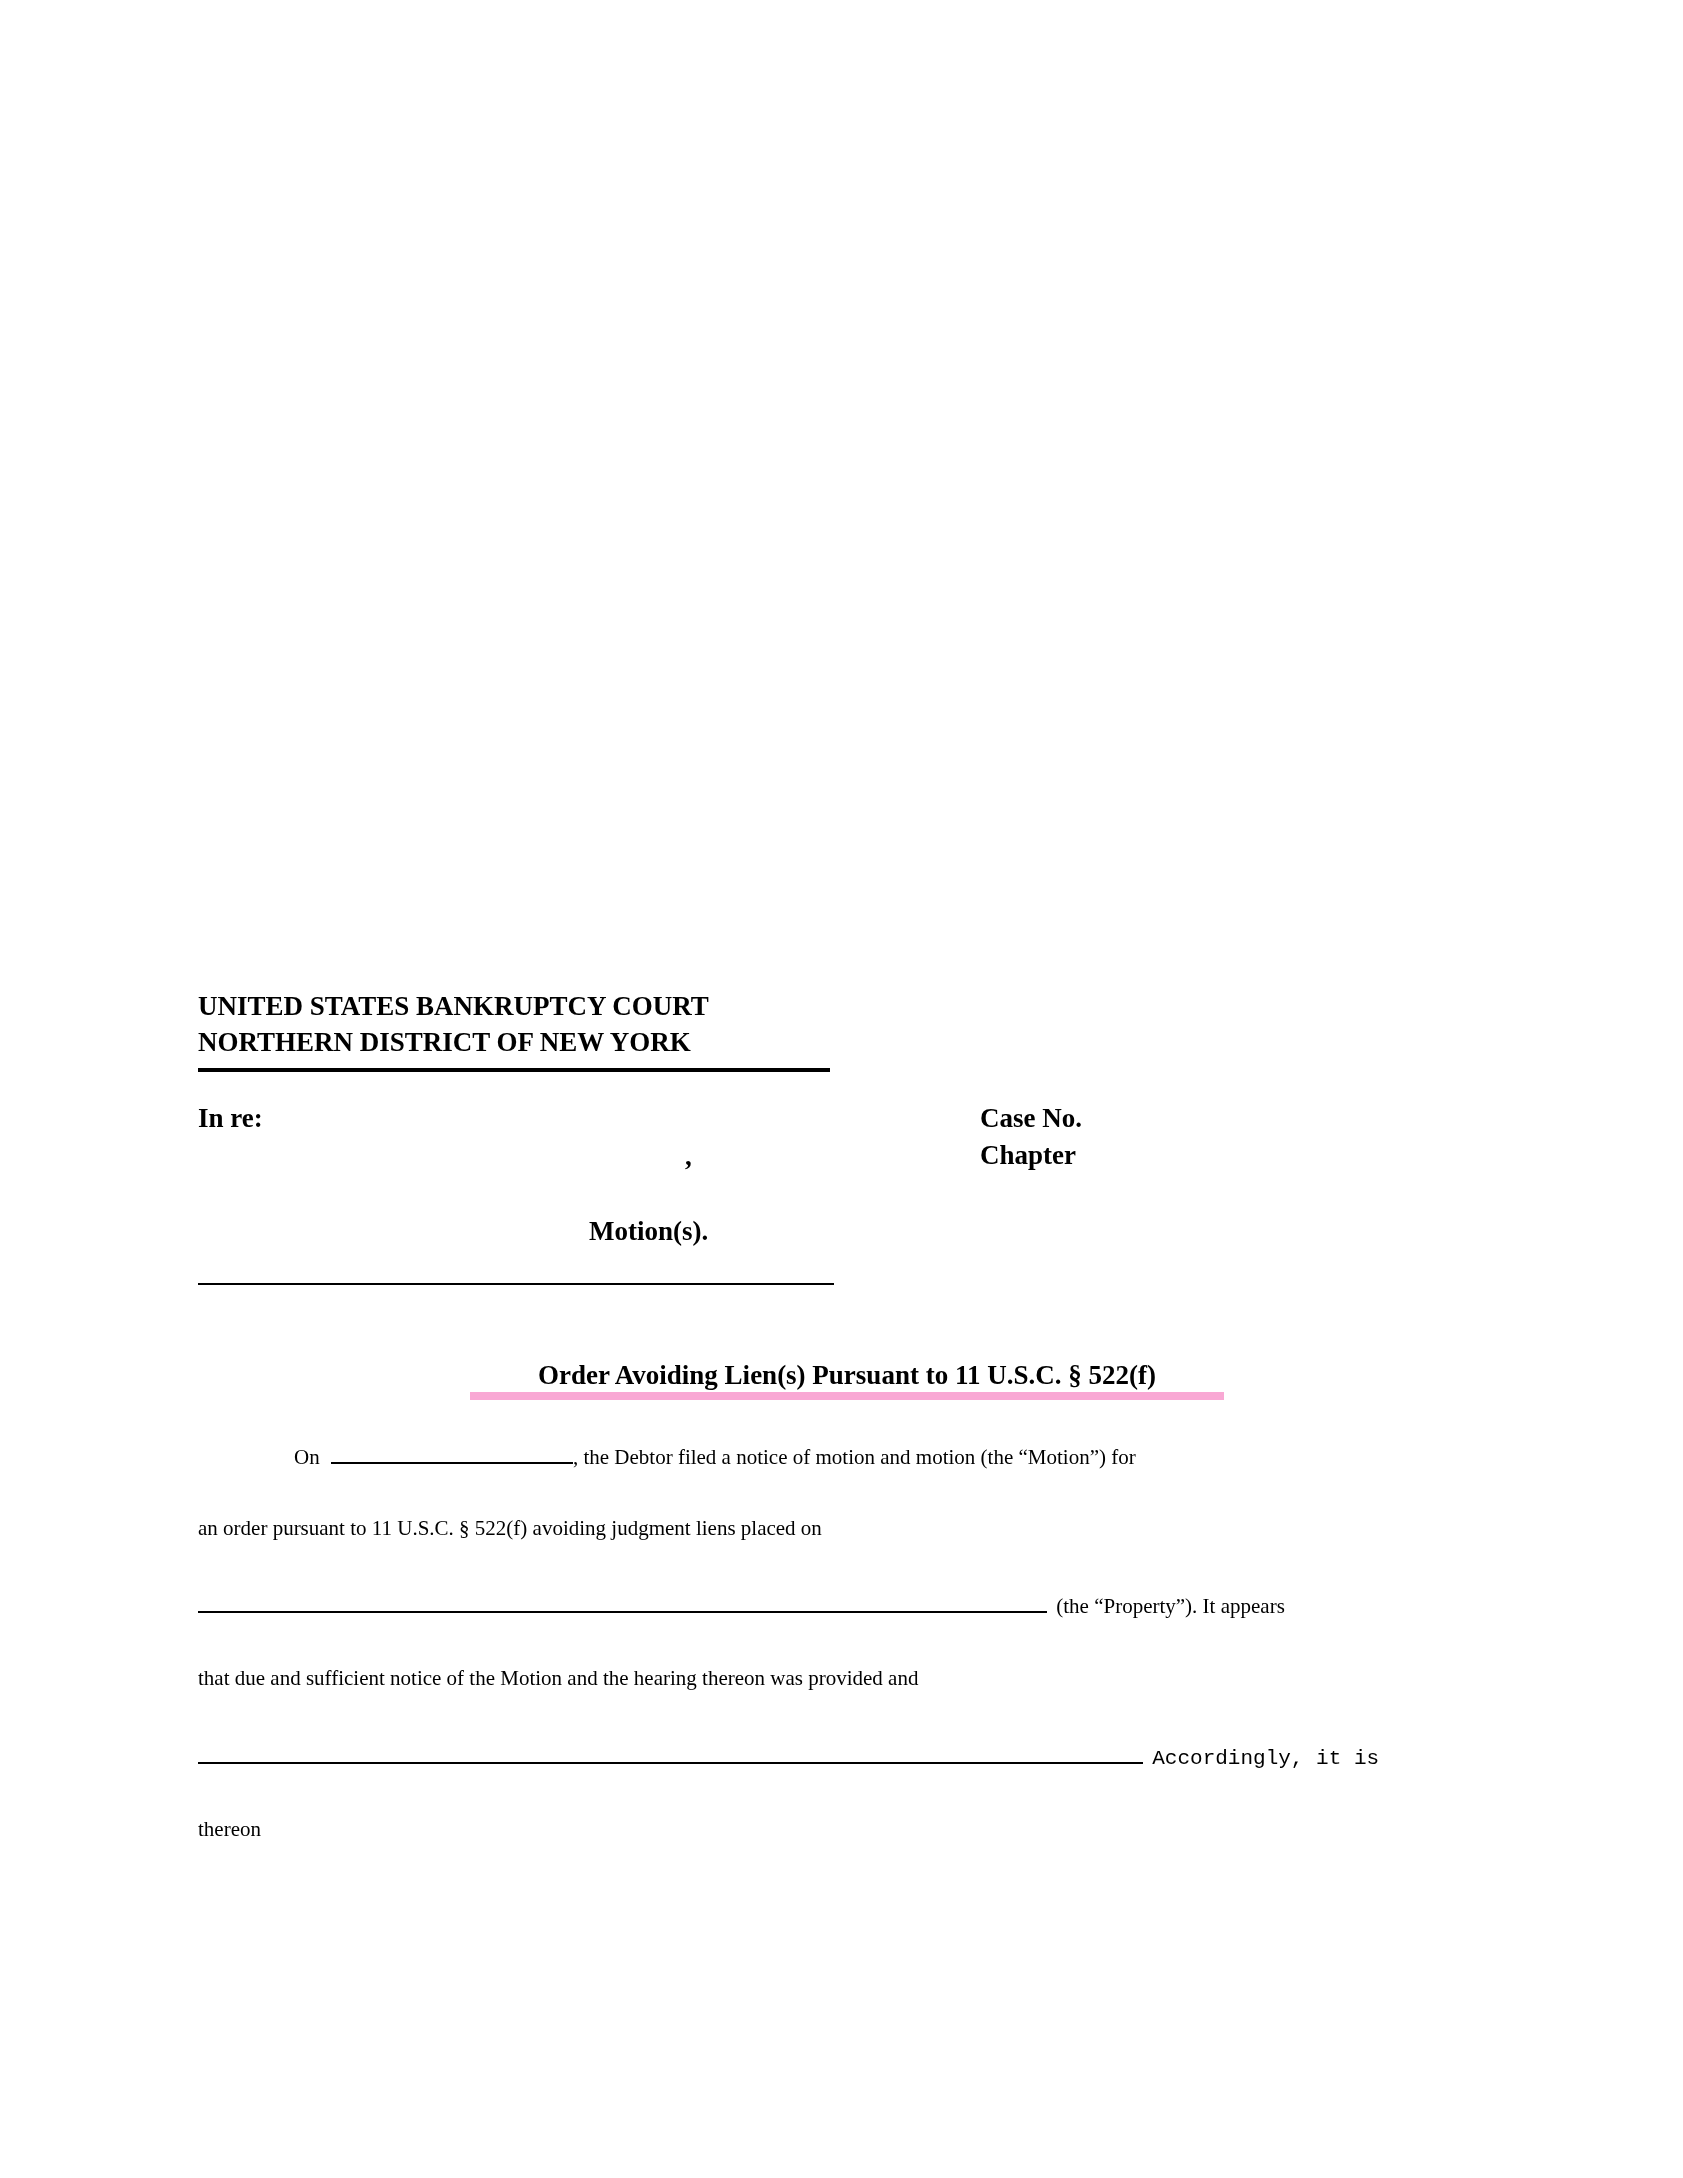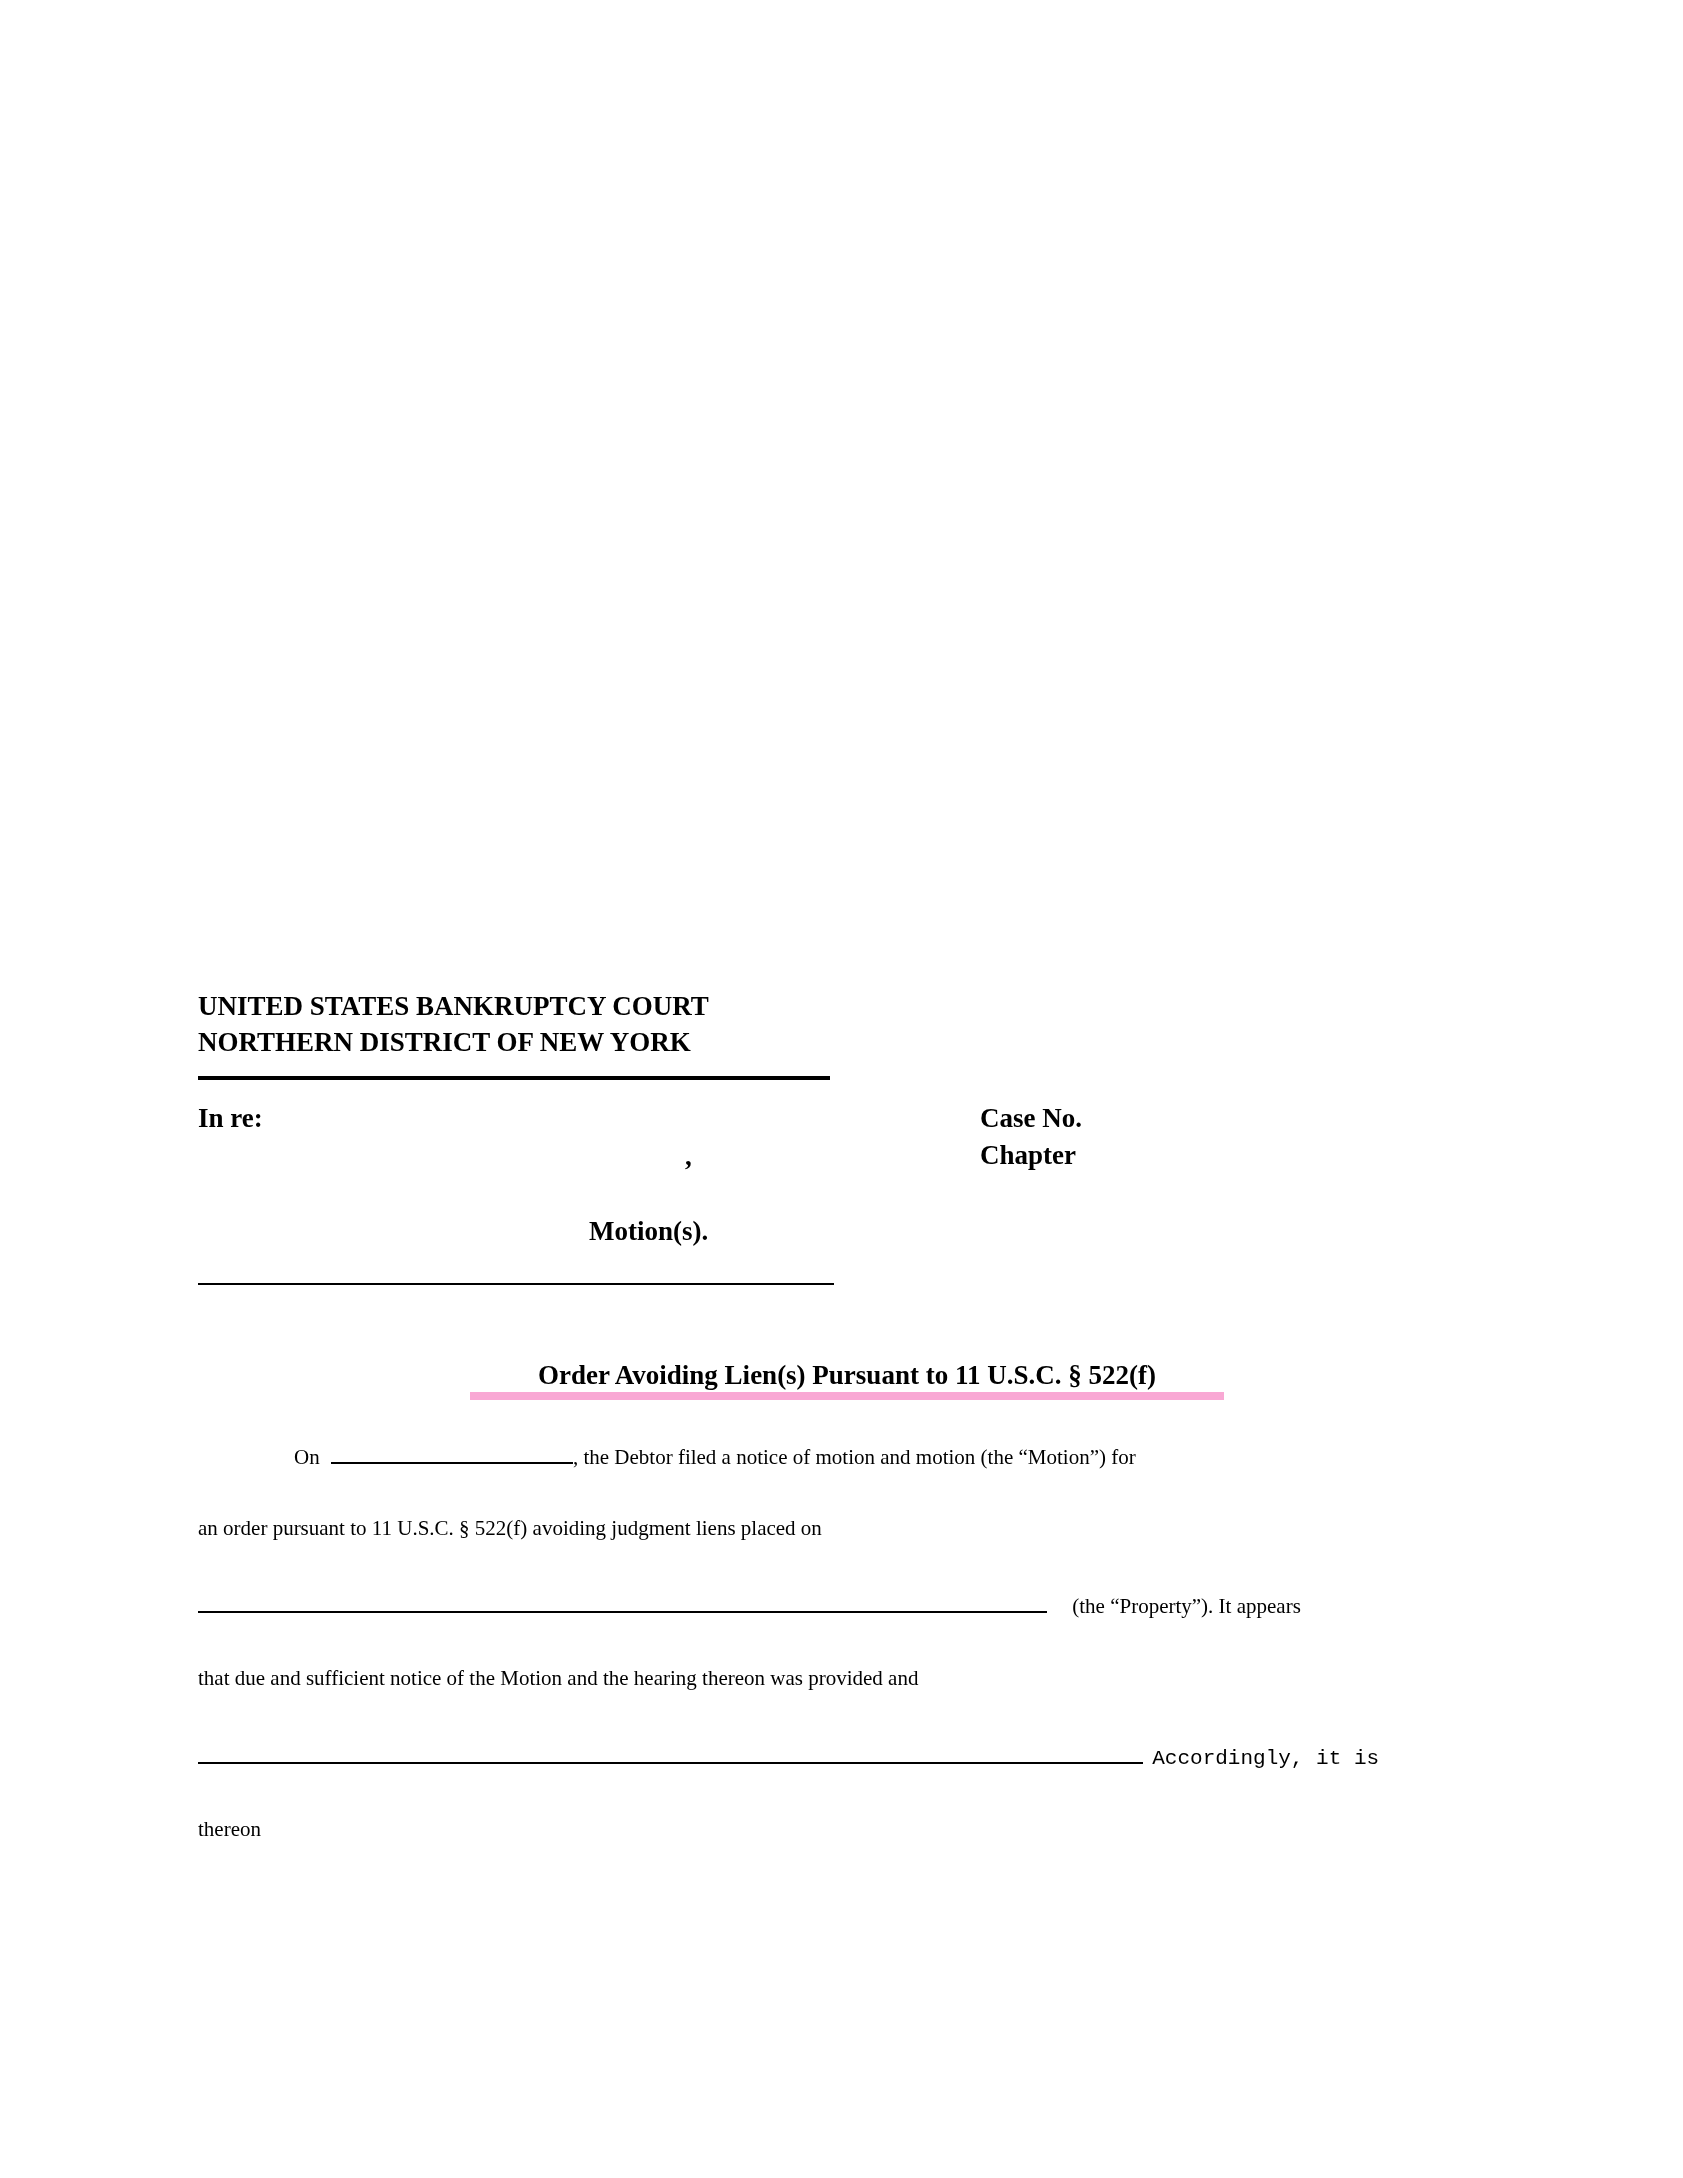--- a/index.html
+++ b/index.html
@@ -10,21 +10,21 @@
   .hdr { font-size: 27px; line-height: 36px; }
   .ul-thick { border-bottom: 4px solid #000; }
   .body-txt { font-size: 21px; line-height: 36px; }
   .blank { display: inline-block; border-bottom: 2px solid #000; height: 26px; vertical-align: baseline; }
   .rule { position: absolute; height: 2px; background: #000; }
 </style>
 </head>
 <body>
 
 <div class="abs hdr bold" style="left:198px; top:988px;">UNITED STATES BANKRUPTCY COURT</div>
-<div class="abs hdr bold ul-thick" style="left:198px; top:1024px; width:632px; padding-bottom:16px;">
+<div class="abs hdr bold ul-thick" style="left:198px; top:1024px; width:632px; padding-bottom:8px;">
   <span>NORTHERN DISTRICT OF NEW YORK</span>
 </div>
 
 <div class="abs hdr bold" style="left:198px; top:1100px;">In re:</div>
 <div class="abs hdr bold" style="left:685px; top:1138px;">,</div>
 <div class="abs hdr bold" style="left:589px; top:1213px;">Motion(s).</div>
 <div class="rule" style="left:198px; top:1283px; width:636px;"></div>
 
 <div class="abs hdr bold" style="left:980px; top:1100px;">Case No.</div>
 <div class="abs hdr bold" style="left:980px; top:1137px;">Chapter</div>
@@ -35,21 +35,21 @@
 
 <div class="abs body-txt" style="left:294px; top:1436px;">
   <span>On</span>
   <span class="blank" style="width:242px; margin-left:6px;"></span><span>, the Debtor filed a notice of motion and motion (the “Motion”) for</span>
 </div>
 
 <div class="abs body-txt" style="left:198px; top:1510px;">an order pursuant to 11 U.S.C. § 522(f) avoiding judgment liens placed on</div>
 
 <div class="abs body-txt" style="left:198px; top:1585px;">
   <span class="blank" style="width:849px;"></span>
-  <span style="margin-left:20px;">(the “Property”).  It appears</span>
+  <span style="margin-left:4px;">(the “Property”).  It appears</span>
 </div>
 
 <div class="abs body-txt" style="left:198px; top:1660px;">that due and sufficient notice of the Motion and the hearing thereon was provided and</div>
 
 <div class="abs body-txt" style="left:198px; top:1736px;">
   <span class="blank" style="width:945px;"></span>
   <span style="margin-left:4px;font-family:Liberation Mono, monospace;">Accordingly, it is</span>
 </div>
 
 <div class="abs body-txt" style="left:198px; top:1811px;">thereon</div>

